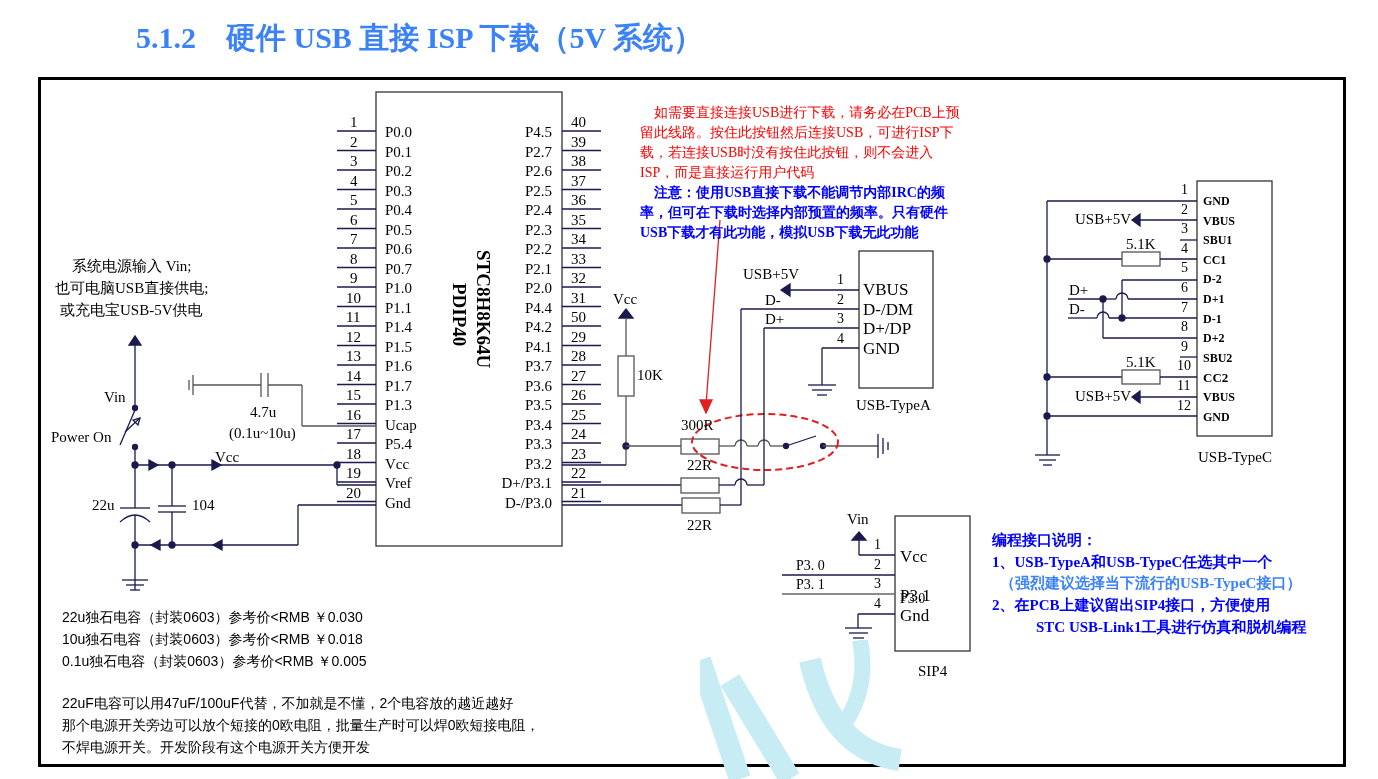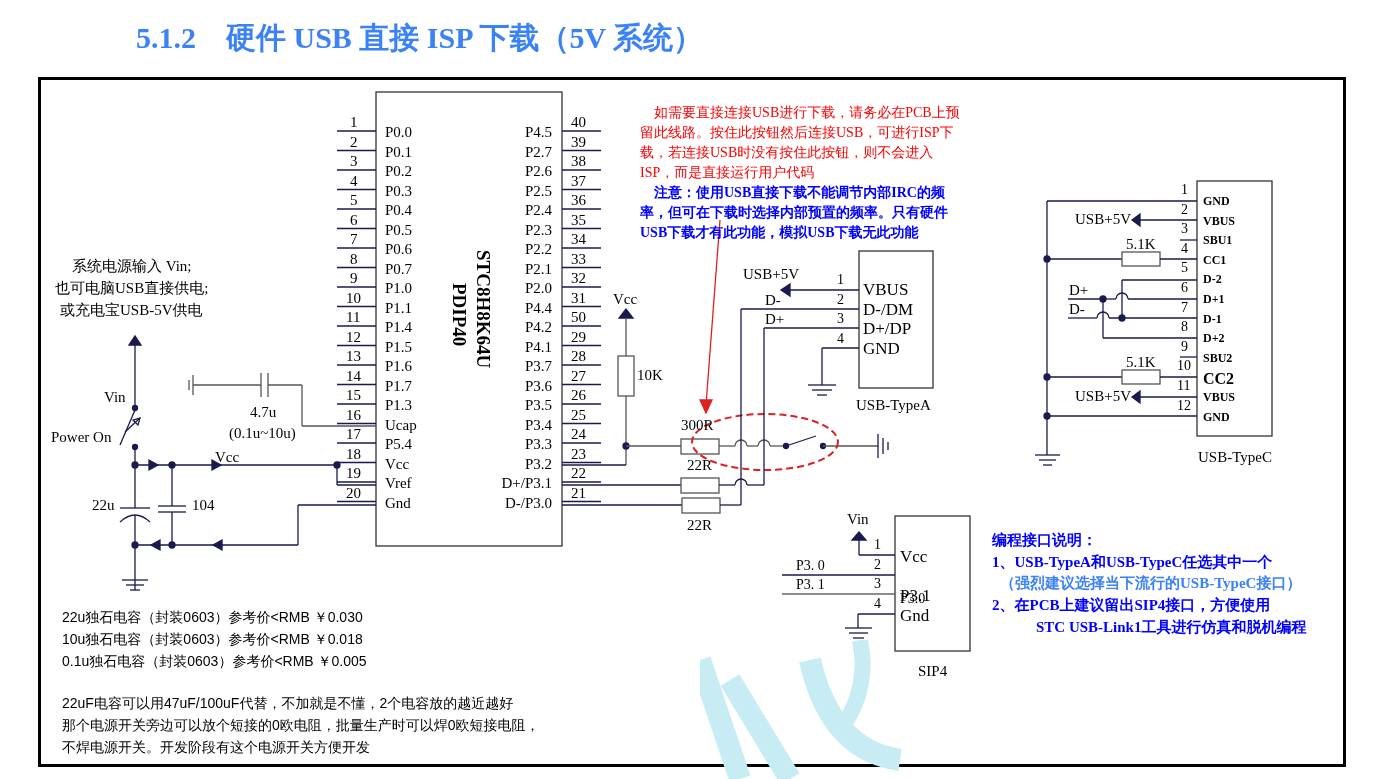--- a/index.html
+++ b/index.html
@@ -355,21 +355,21 @@
     <div class="t serif " style="left: 1203px; top: 273.4px; font-size: 12px; font-weight: bold;">D-2</div>
     <div class="t serif " style="left: 1181px; top: 281px; font-size: 14px;">6</div>
     <div class="t serif " style="left: 1203px; top: 293px; font-size: 12px; font-weight: bold;">D+1</div>
     <div class="t serif " style="left: 1181px; top: 300.6px; font-size: 14px;">7</div>
     <div class="t serif " style="left: 1203px; top: 312.6px; font-size: 12px; font-weight: bold;">D-1</div>
     <div class="t serif " style="left: 1181px; top: 320.2px; font-size: 14px;">8</div>
     <div class="t serif " style="left: 1203px; top: 332.2px; font-size: 12px; font-weight: bold;">D+2</div>
     <div class="t serif " style="left: 1181px; top: 339.8px; font-size: 14px;">9</div>
     <div class="t serif " style="left: 1203px; top: 351.8px; font-size: 12px; font-weight: bold;">SBU2</div>
     <div class="t serif " style="left: 1177px; top: 359.4px; font-size: 14px;">10</div>
-    <div class="t serif " style="left: 1203px; top: 371.4px; font-size: 16px; font-weight: bold;">CC2</div>
+    <div class="t serif " style="left: 1203px; top: 371.4px; font-size: 13px; font-weight: bold;">CC2</div>
     <div class="t serif " style="left: 1177px; top: 379px; font-size: 14px;">11</div>
     <div class="t serif " style="left: 1203px; top: 391px; font-size: 12px; font-weight: bold;">VBUS</div>
     <div class="t serif " style="left: 1177px; top: 398.6px; font-size: 14px;">12</div>
     <div class="t serif " style="left: 1203px; top: 410.6px; font-size: 12px; font-weight: bold;">GND</div>
   </div>
 <div class="t serif" style="left:1075px; top:212px; font-size:15px;">USB+5V</div>
 <div class="t serif" style="left:1075px; top:389px; font-size:15px;">USB+5V</div>
 <div class="t serif" style="left:1126px; top:237px; font-size:15px;">5.1K</div>
 <div class="t serif" style="left:1126px; top:355px; font-size:15px;">5.1K</div>
 <div class="t serif" style="left:1069px; top:283px; font-size:15px;">D+</div>

